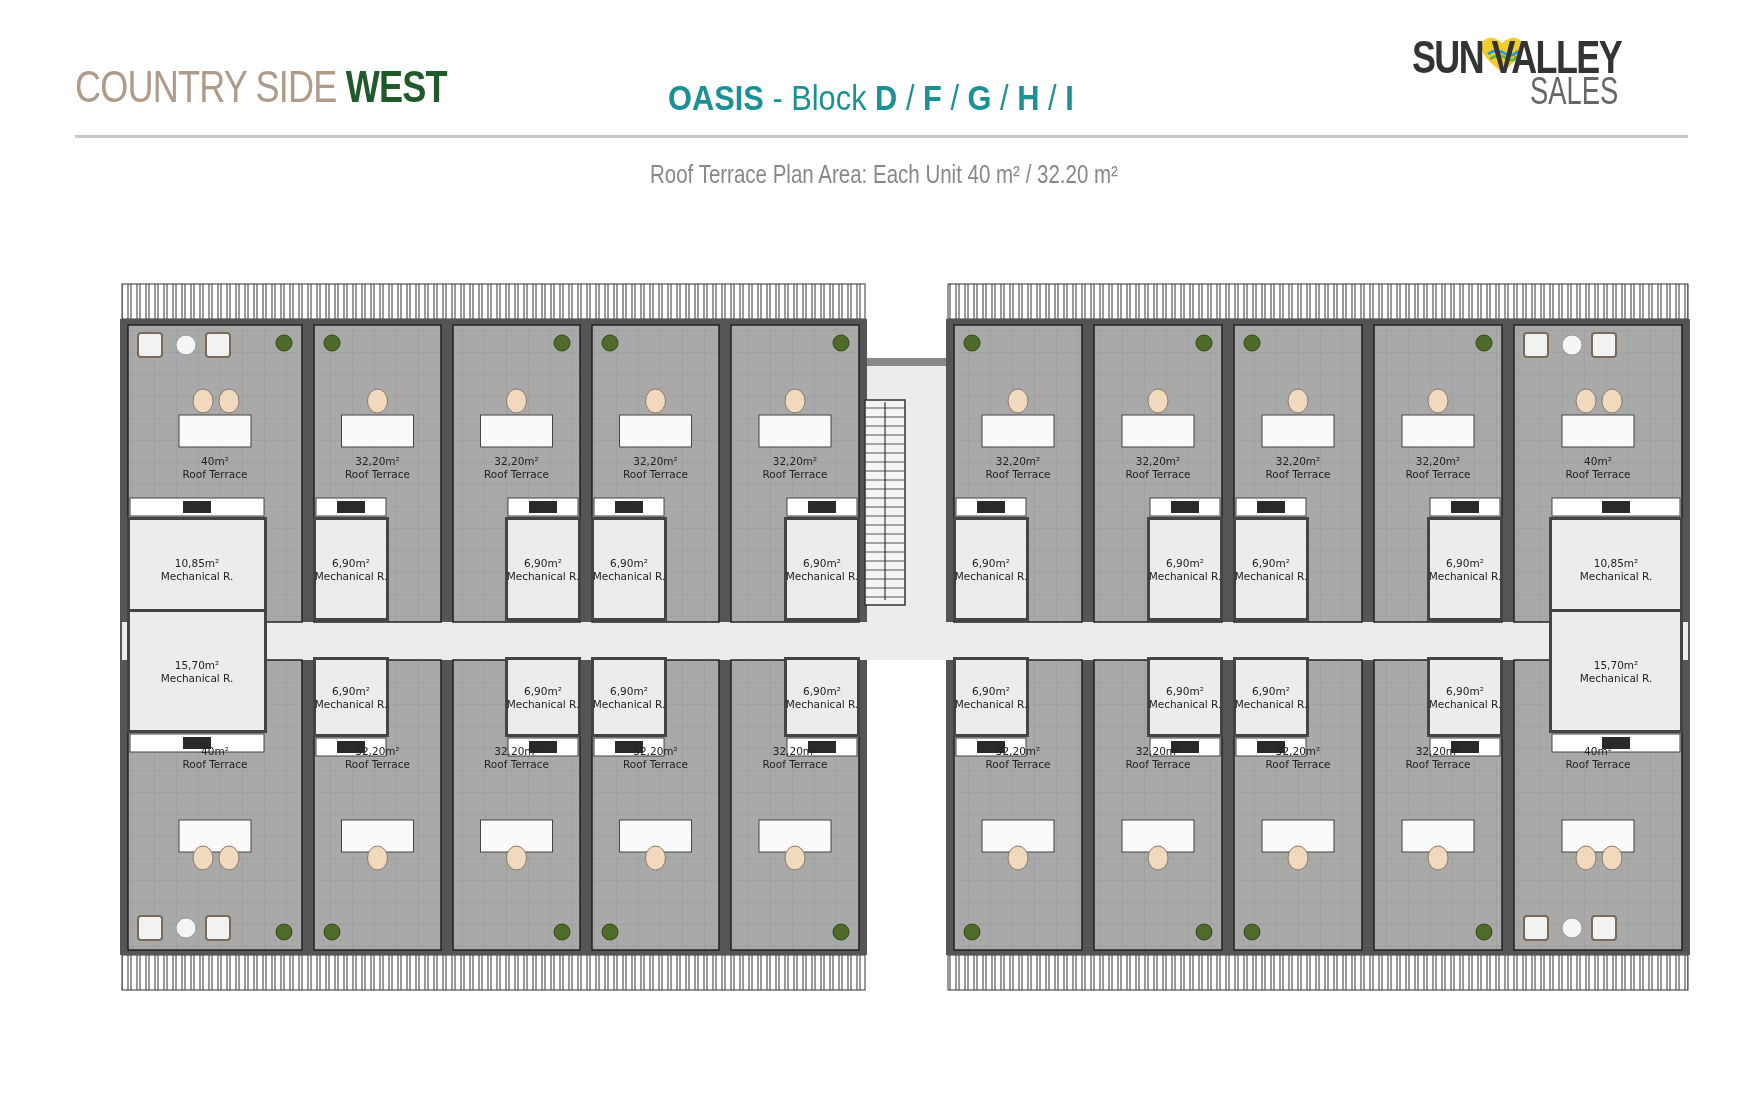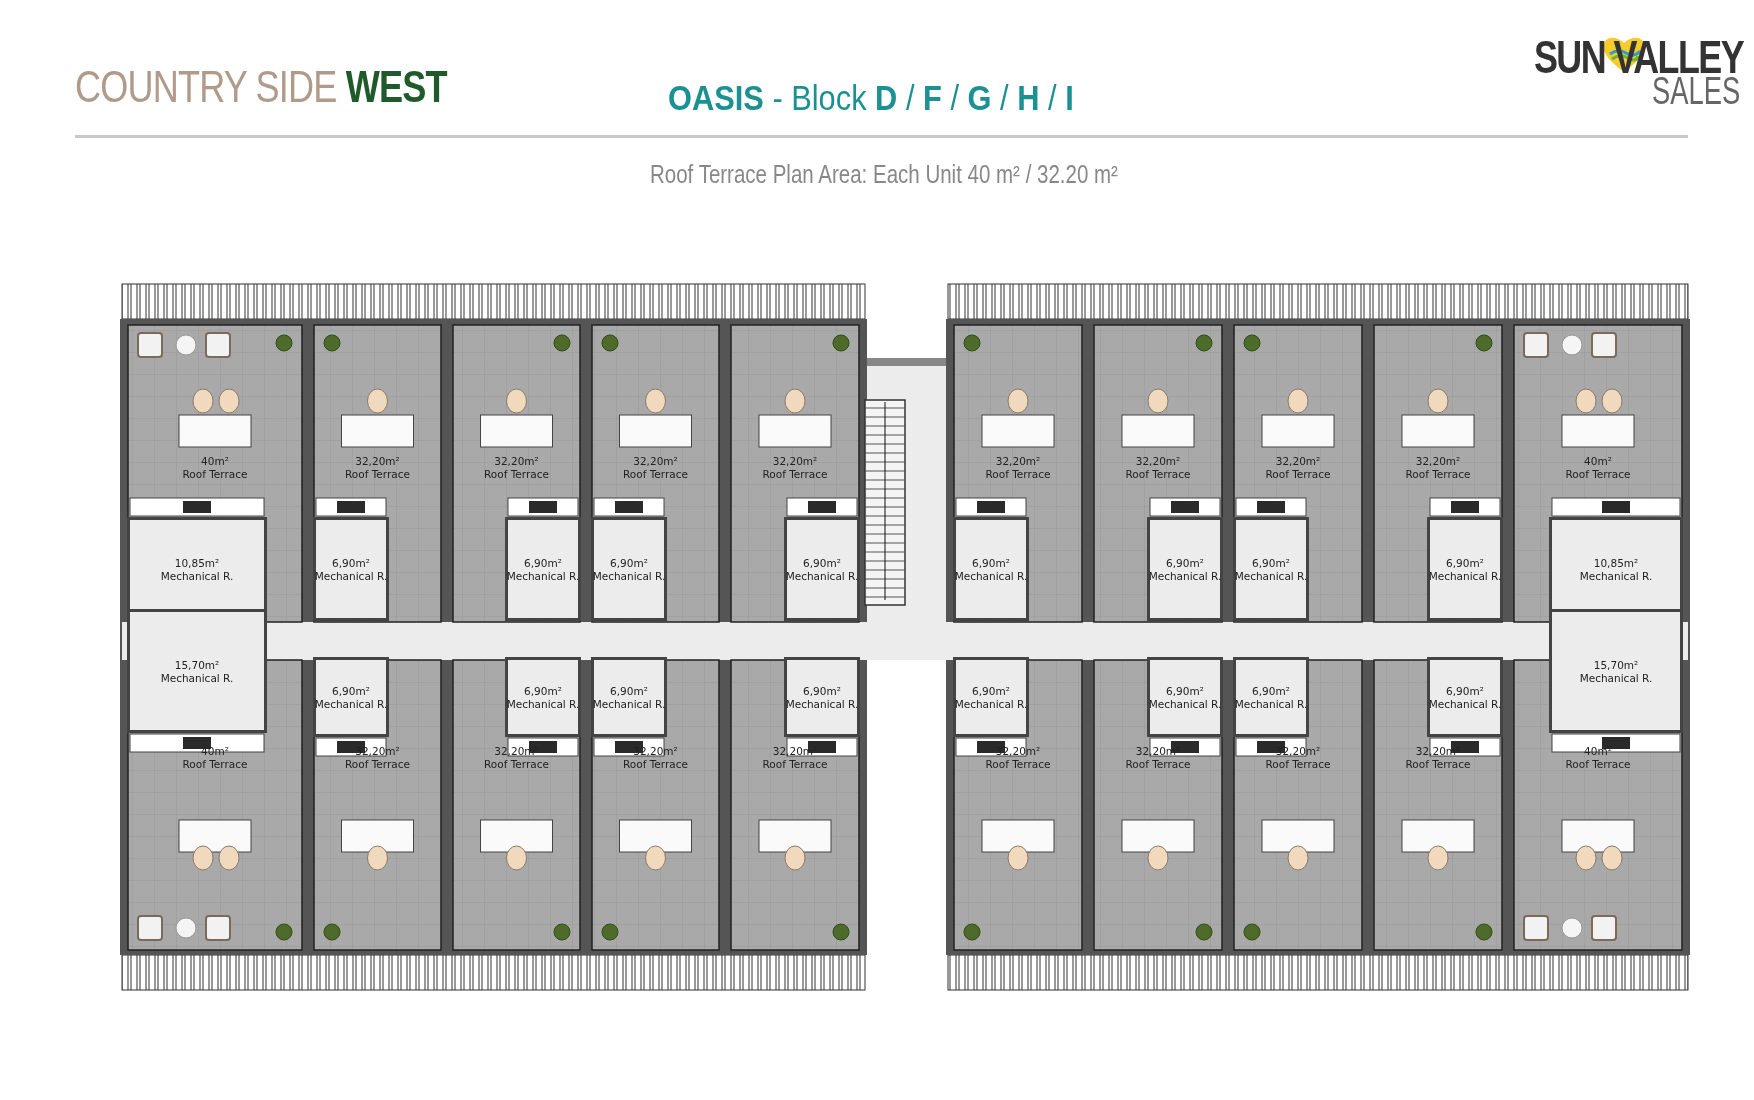--- a/index.html
+++ b/index.html
@@ -4,21 +4,21 @@
 <style>
   html,body{margin:0;padding:0;background:#ffffff;}
   body{width:1754px;height:1100px;position:relative;overflow:hidden;font-family:"Liberation Sans",sans-serif;}
   .hdr-left{position:absolute;left:75px;top:62px;font-size:44px;letter-spacing:-1px;transform:scaleX(0.82);transform-origin:left top;white-space:nowrap;}
   .hdr-left .a{color:#b09a8a;font-weight:400;}
   .hdr-left .b{color:#1f5a2b;font-weight:700;}
   .hdr-mid{position:absolute;left:668px;top:78px;font-size:35px;white-space:nowrap;transform:scaleX(0.88);transform-origin:left top;color:#1b9193;}
   .hdr-mid .b{font-weight:700;}
   .hdr-mid .l{font-weight:400;}
   .rule{position:absolute;left:75px;top:135px;width:1613px;height:3px;background:#c9c9c9;}
-  .logo{position:absolute;left:1534px;top:30px;width:200px;height:90px;}
+  .logo{position:absolute;left:1412px;top:30px;width:200px;height:90px;}
   .logo .sun{position:absolute;left:0;top:0;font-size:46px;font-weight:700;color:#333;letter-spacing:-2px;transform:scaleX(0.78);transform-origin:left top;white-space:nowrap;}
   .logo .sales{position:absolute;left:118px;top:40px;font-size:38px;color:#666;transform:scaleX(0.72);transform-origin:left top;white-space:nowrap;}
   .logo .heart{position:absolute;left:68px;top:4px;width:44px;height:40px;}
   .subtitle{position:absolute;left:650px;top:160px;font-size:25px;color:#888;white-space:nowrap;transform:scaleX(0.82);transform-origin:left top;}
   .plan{position:absolute;left:0;top:0;}
   .lbl{font-family:"DejaVu Sans",sans-serif;font-size:10.5px;fill:#222;text-anchor:middle;}
 </style>
 </head>
 <body>
 

